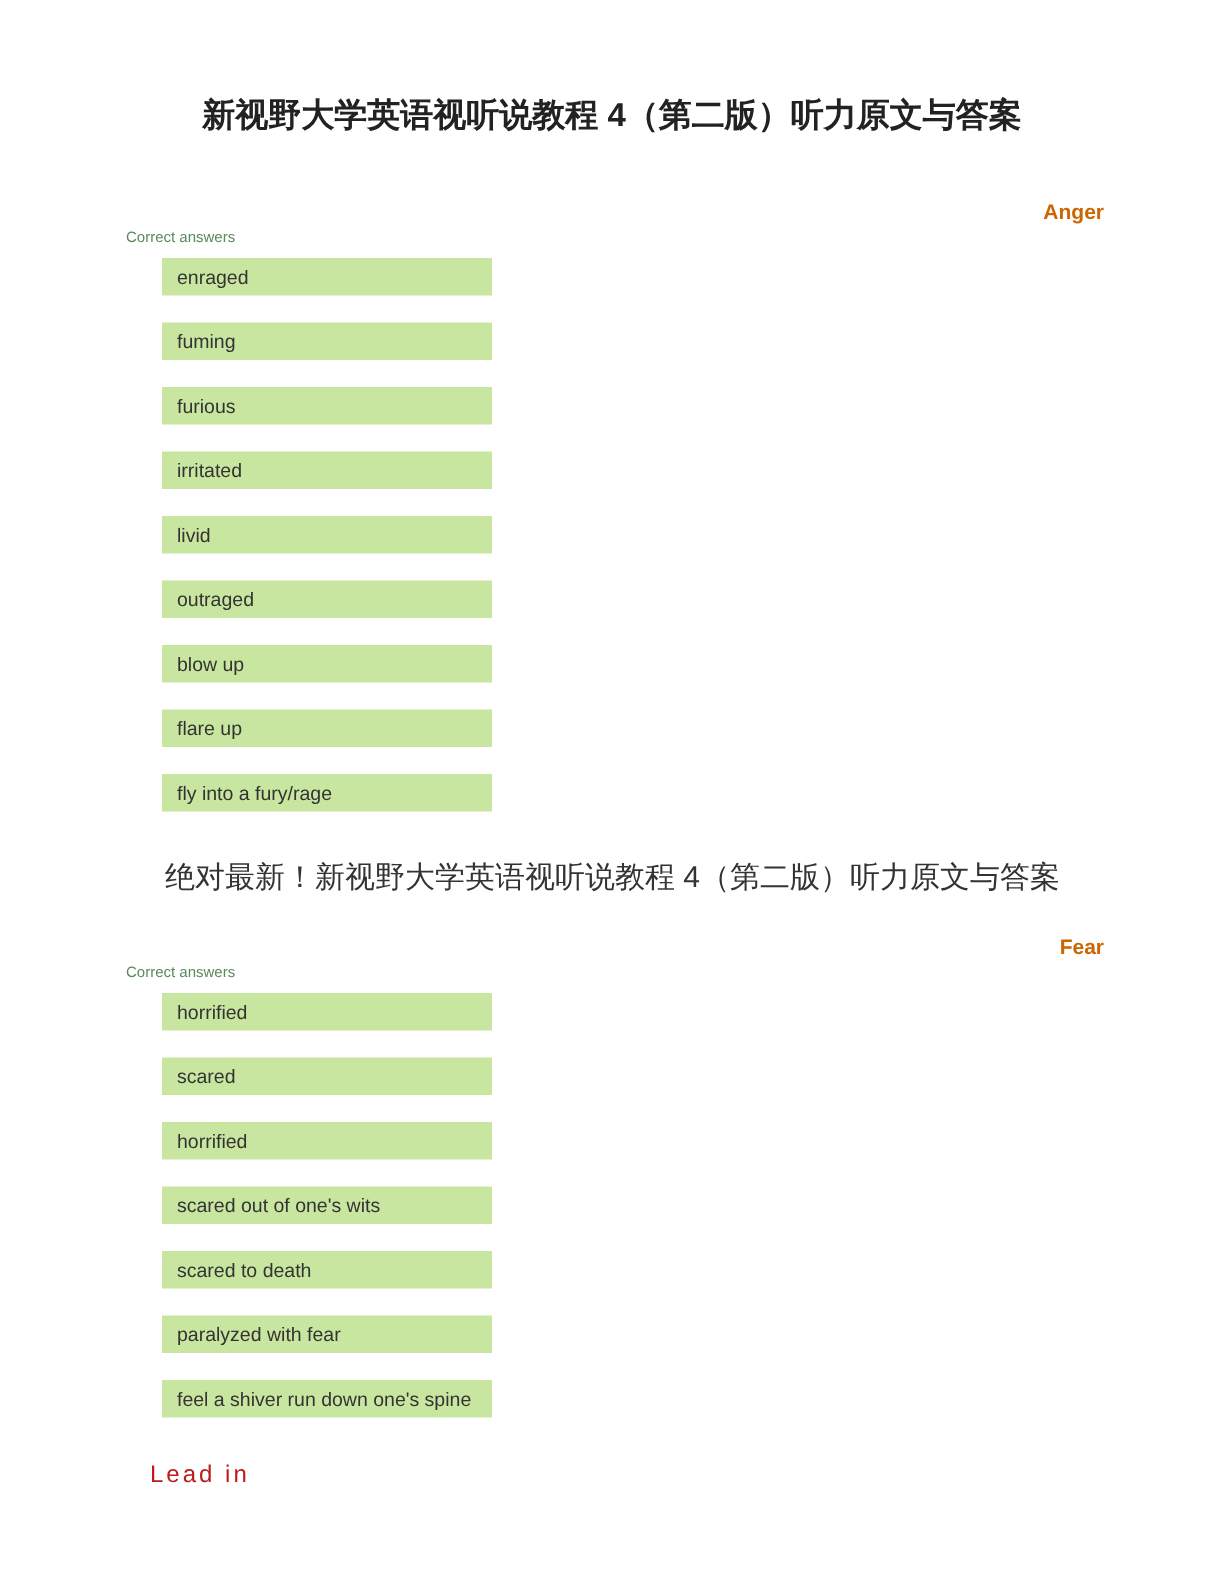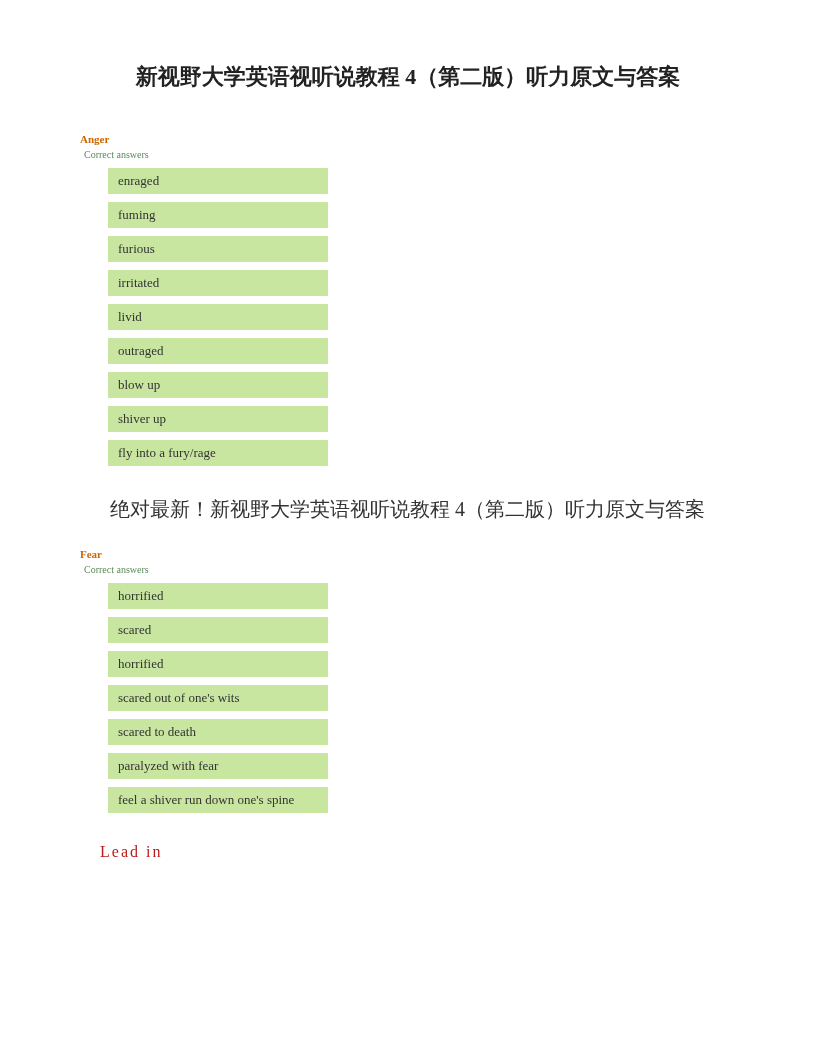--- a/index.html
+++ b/index.html
@@ -1,19 +1,18 @@
 <!DOCTYPE html>
 <html><head>
   <meta charset="utf-8">
   <style>
     * {
       margin: 0;
       padding: 0;
       box-sizing: border-box;
-      font-family: Liberation Serif, serif;
     }
 
     body {
       background-color: #ffffff;
       font-family: Arial, SimSun, "Microsoft YaHei", sans-serif;
       width: 816px;
       min-height: 1056px;
       padding: 40px 80px;
       color: #333;
     }
@@ -26,37 +25,38 @@
       line-height: 1.5;
       margin-bottom: 40px;
       margin-top: 20px;
     }
 
     .section {
       margin-bottom: 30px;
     }
 
     .section-title {
-      font-size: 11px;
+      font-size: 14px;
       font-weight: bold;
       color: #cc6600;
       margin-bottom: 4px;
+      text-align: right;
     }
 
     .correct-answers-label {
       font-size: 10px;
       color: #5a8a5a;
       margin-bottom: 8px;
       margin-left: 4px;
     }
 
     .answer-list {
       display: flex;
       flex-direction: column;
-      gap: 8px;
+      gap: 18px;
       padding-left: 28px;
     }
 
     .answer-item {
       background-color: #c8e6a0;
       padding: 5px 10px;
       font-size: 13px;
       color: #333;
       width: 220px;
     }
@@ -85,21 +85,21 @@
   <div class="correct-answers-label">Correct answers</div>
   <div class="answer-list">
 
   <div class="answer-item">enraged</div>
       <div class="answer-item">fuming</div>
       <div class="answer-item">furious</div>
       <div class="answer-item">irritated</div>
       <div class="answer-item">livid</div>
       <div class="answer-item">outraged</div>
       <div class="answer-item">blow up</div>
-      <div class="answer-item">shiver up</div>
+      <div class="answer-item">flare up</div>
       <div class="answer-item">fly into a fury/rage</div>
     </div>
 </div>
 
 <div class="promo-text">绝对最新！新视野大学英语视听说教程 4（第二版）听力原文与答案</div>
 
 <div class="section">
   <div class="section-title">Fear</div>
   <div class="correct-answers-label">Correct answers</div>
   <div class="answer-list">

